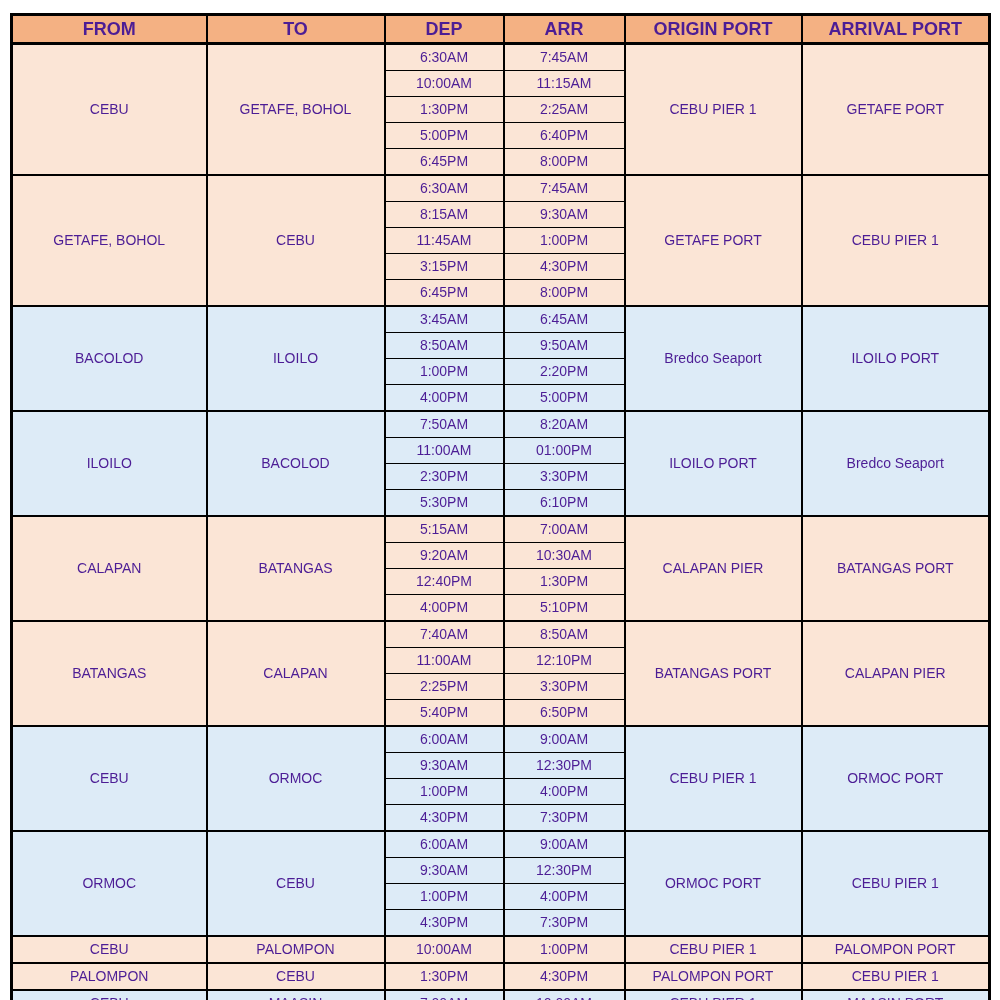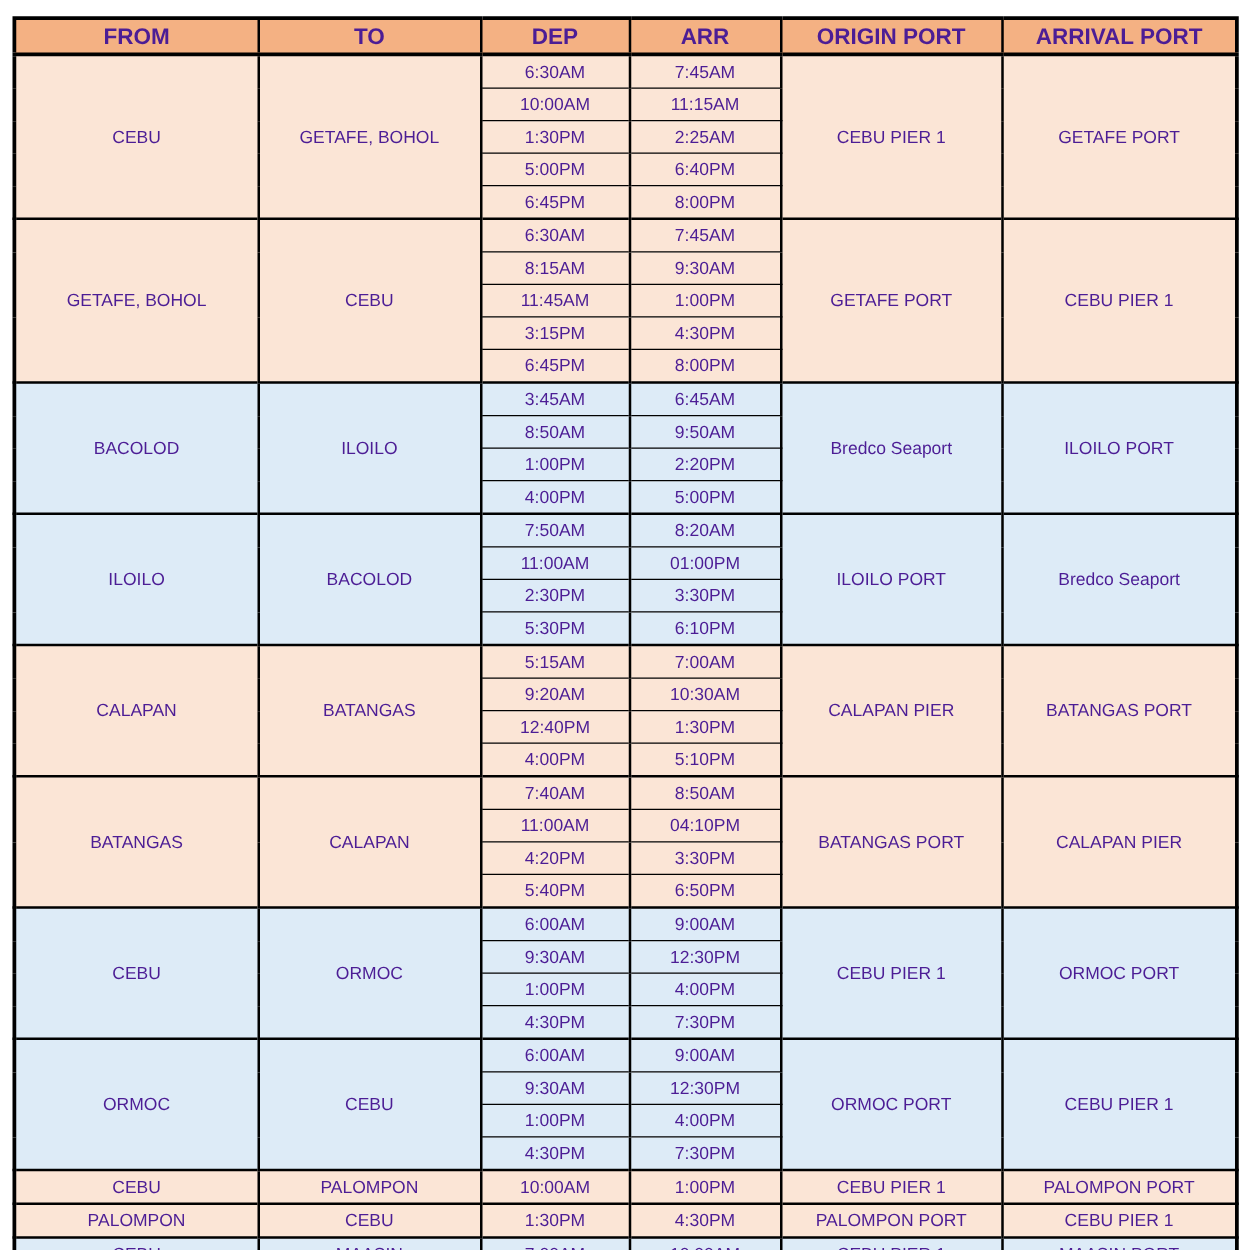--- a/index.html
+++ b/index.html
@@ -207,24 +207,24 @@
         <tr>
           <td rowspan="4">BATANGAS</td>
           <td rowspan="4">CALAPAN</td>
           <td>7:40AM</td>
           <td>8:50AM</td>
           <td rowspan="4">BATANGAS PORT</td>
           <td rowspan="4">CALAPAN PIER</td>
         </tr>
         <tr>
           <td>11:00AM</td>
-          <td>04:10PM</td>
-        </tr>
-        <tr>
-          <td>4:20PM</td>
+          <td>12:10PM</td>
+        </tr>
+        <tr>
+          <td>2:25PM</td>
           <td>3:30PM</td>
         </tr>
         <tr>
           <td>5:40PM</td>
           <td>6:50PM</td>
         </tr>
       </tbody>
       <tbody class="blue">
         <tr>
           <td rowspan="4">CEBU</td>

